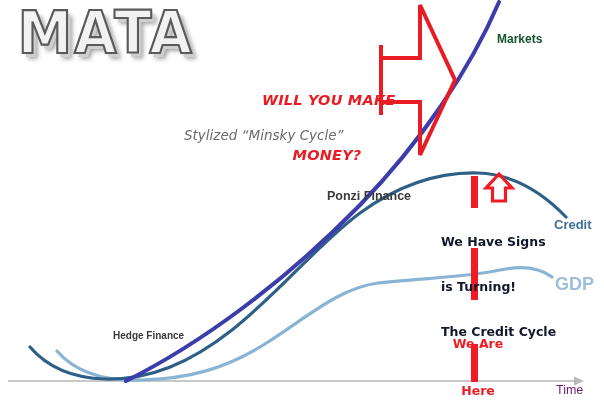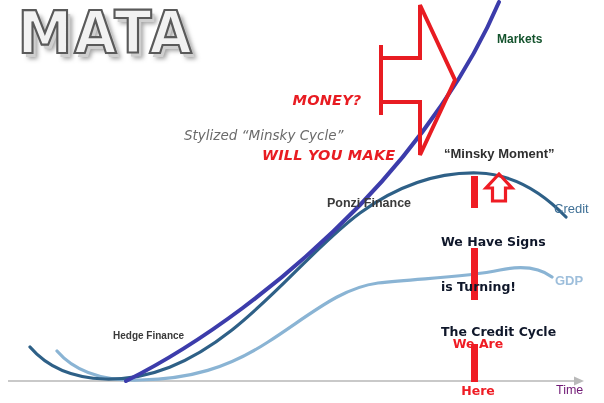--- a/index.html
+++ b/index.html
@@ -33,25 +33,25 @@
 
   
   .lab{position:absolute;white-space:pre;line-height:1.12;}
 
   .lab-stylized{
     left:184px;top:128px;font-size:13.5px;font-style:italic;
     color:#6b6b6b;font-family:"DejaVu Sans", sans-serif;
   }
   .lab-hedge{left:113px;top:330px;font-size:10px;font-weight:bold;color:#3a3a3a;}
   .lab-spec{left:188px;top:261px;font-size:12.5px;font-weight:bold;color:#3a3a3a;}
-  .lab-ponzi{left:327px;top:196px;font-size:12.5px;font-weight:bold;color:#3a3a3a;}
+  .lab-ponzi{left:327px;top:189px;font-size:12.5px;font-weight:bold;color:#3a3a3a;}
   .lab-minsky{left:444px;top:147px;font-size:13px;font-weight:bold;color:#2e2e2e;}
   .lab-markets{left:497px;top:33px;font-size:12px;font-weight:bold;color:#14532d;}
-  .lab-credit{left:554px;top:202px;font-size:13px;font-weight:normal;color:#3f7096;text-align:center;}
-  .lab-gdp{left:555px;top:274px;font-size:13px;font-weight:bold;color:#9dbedb;}
+  .lab-credit{left:554px;top:218px;font-size:13px;font-weight:bold;color:#3f7096;text-align:center;}
+  .lab-gdp{left:555px;top:274px;font-size:18px;font-weight:bold;color:#9dbedb;}
   .lab-time{left:556px;top:383px;font-size:12.5px;color:#701a75;}
 
   .lab-will{
     left:262px;top:55px;width:130px;text-align:center;
     font-size:14.5px;font-weight:bold;font-style:italic;color:#e81c22;
     font-family:"DejaVu Sans", sans-serif;line-height:1.25;letter-spacing:.2px;
   }
   .lab-signs{
     left:441px;top:204px;font-size:12.5px;font-weight:bold;color:#0f172a;
     font-family:"DejaVu Sans", sans-serif;line-height:1.2;
@@ -93,31 +93,30 @@
     <rect x="471" y="344" width="7" height="38" fill="#ef1c24"></rect>
 
     <polygon points="499,174 512,188 505.5,188 505.5,201 492.5,201 492.5,188 486,188" fill="none" stroke="#ef1c24" stroke-width="3.2" stroke-linejoin="miter"></polygon>
   </svg>
 
   <div class="lab lab-stylized">Stylized “Minsky Cycle”</div>
 
   <div class="lab lab-hedge">Hedge Finance</div>
   <div class="lab lab-ponzi">Ponzi Finance</div>
 
-  <div class="lab lab-minsky">“Minsky Moment”</div>
 
   <div class="lab lab-markets">Markets</div>
   <div class="lab lab-credit">Credit</div>
   <div class="lab lab-gdp">GDP</div>
 
   <div class="lab lab-time">Time</div>
 
   <div class="lab lab-will">
+    <div>WILL YOU MAKE</div>
     <div>MONEY?</div>
-    <div>WILL YOU MAKE</div>
   </div>
 
   <div class="lab lab-signs">
     <div>We Have Signs</div>
     <div>is Turning!</div>
     <div>The Credit Cycle</div>
   </div>
 
   <div class="lab lab-here">
     <div>We Are</div>

